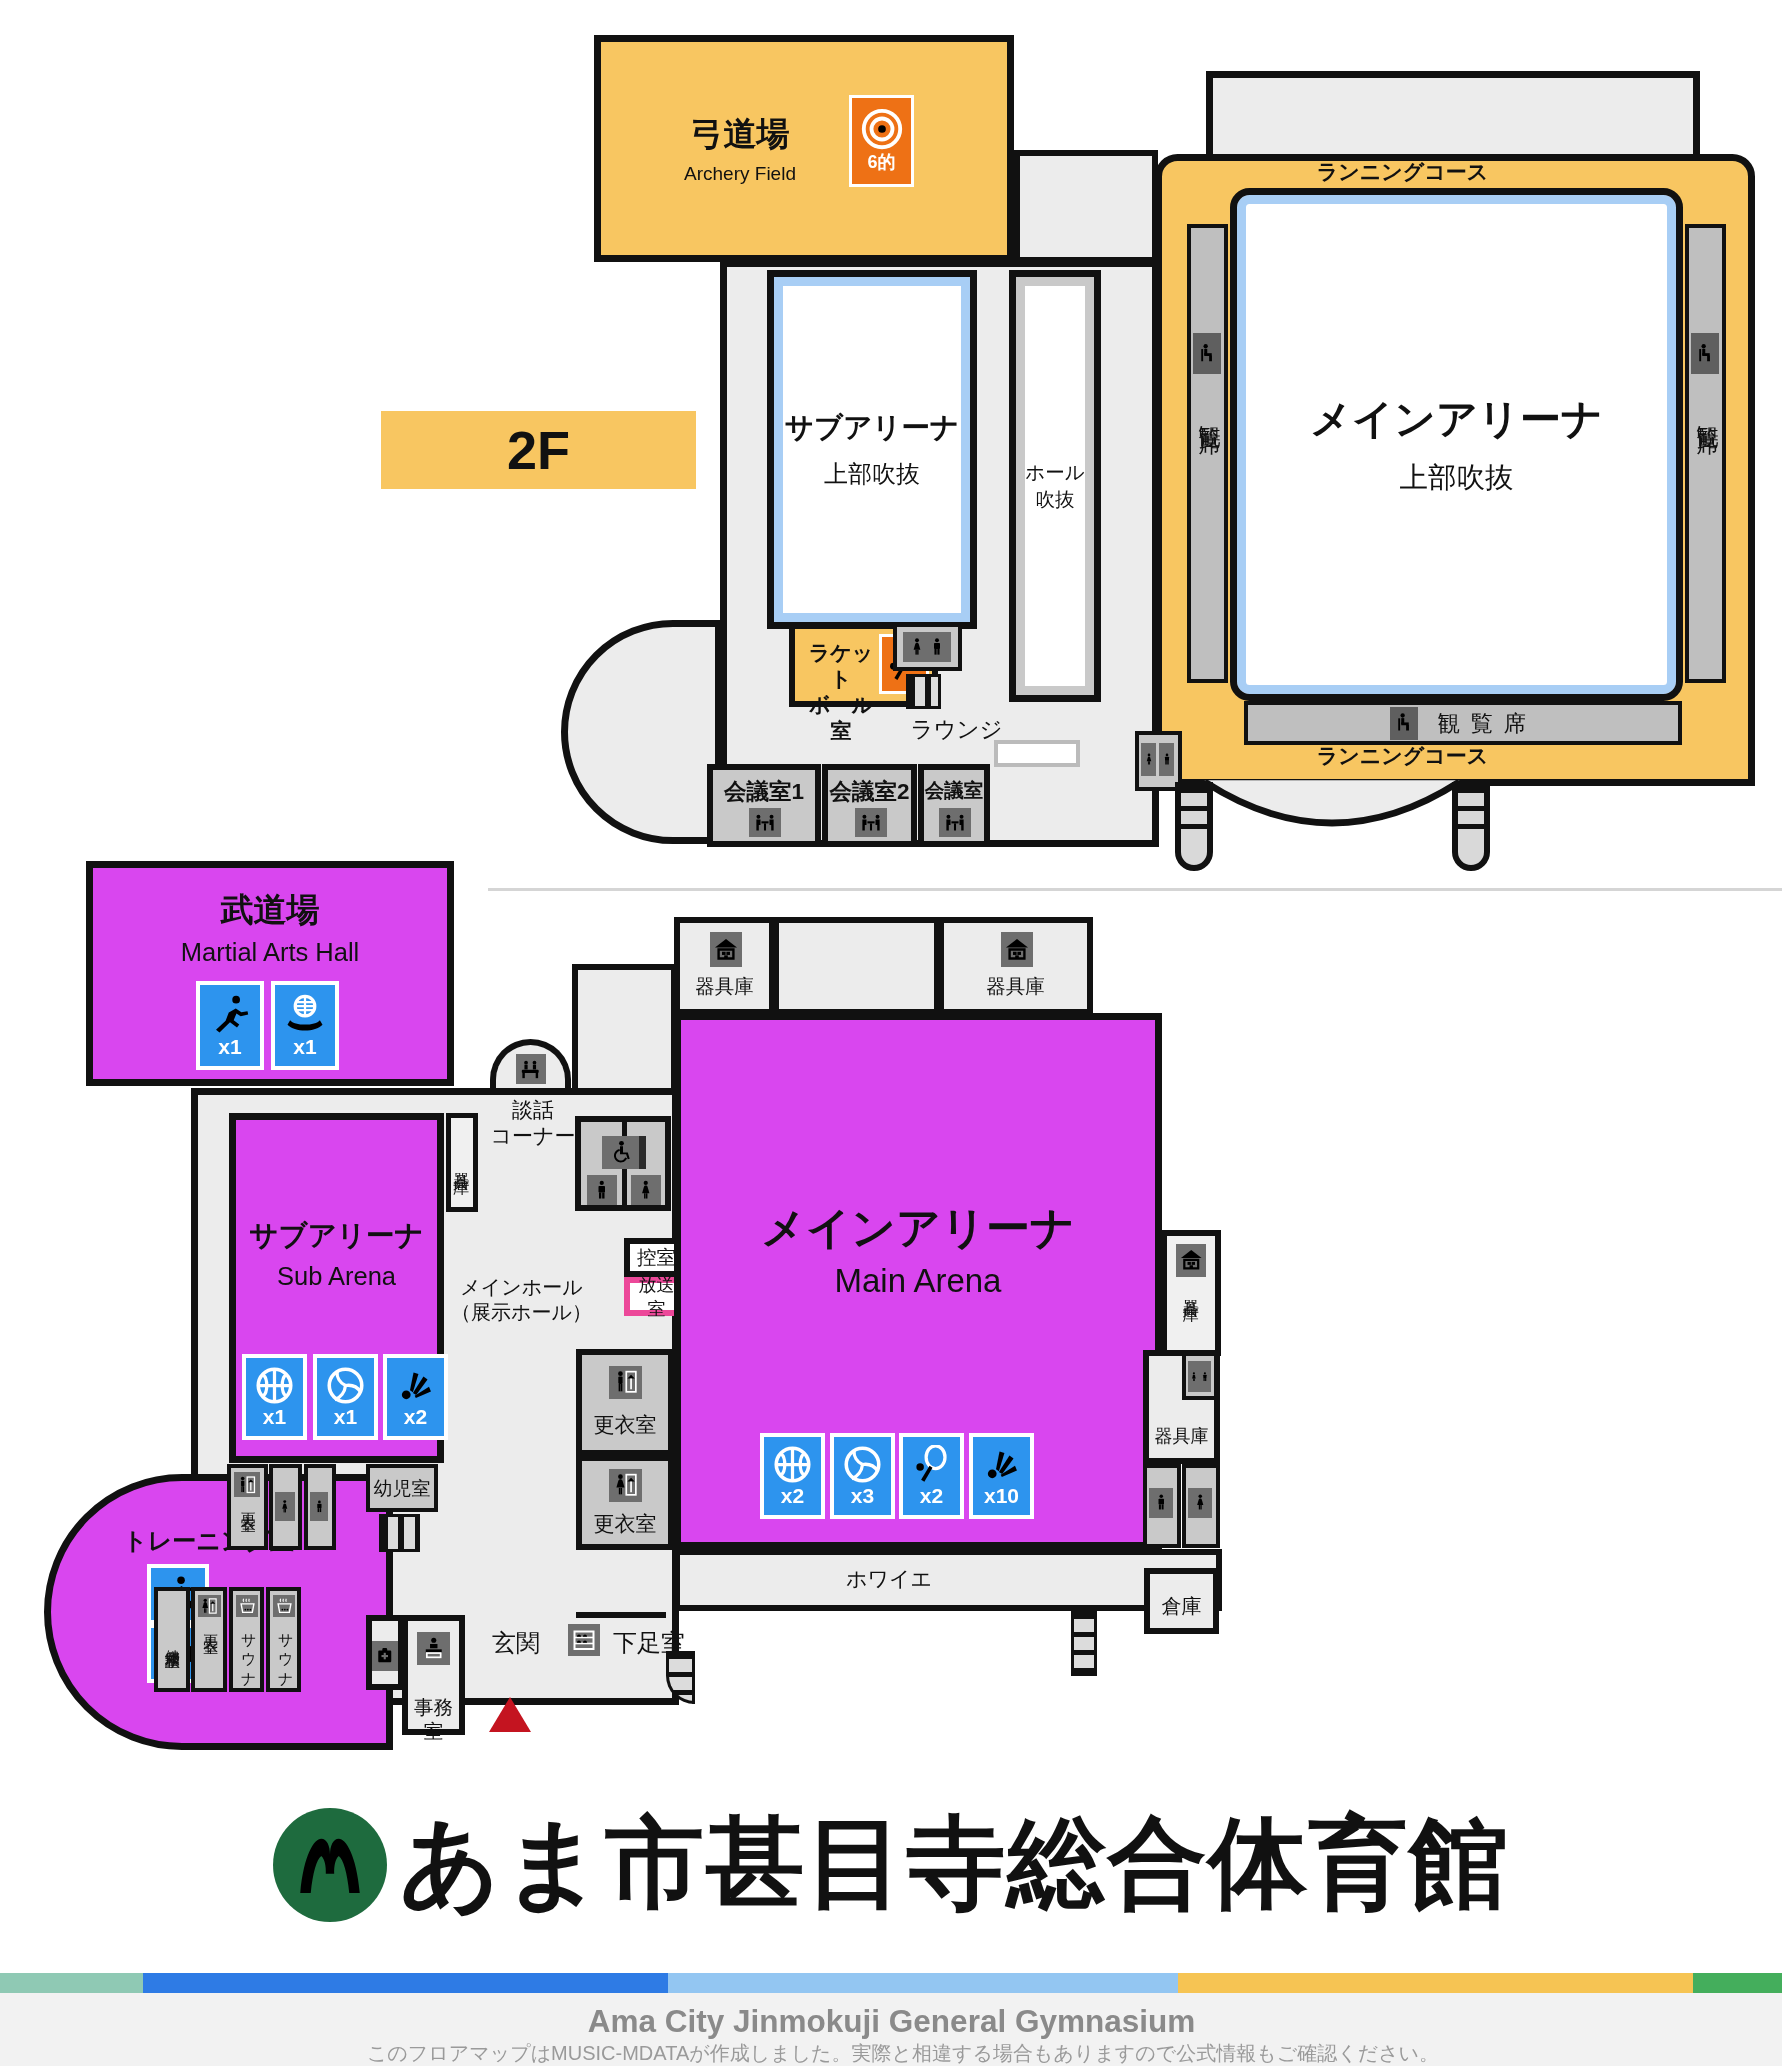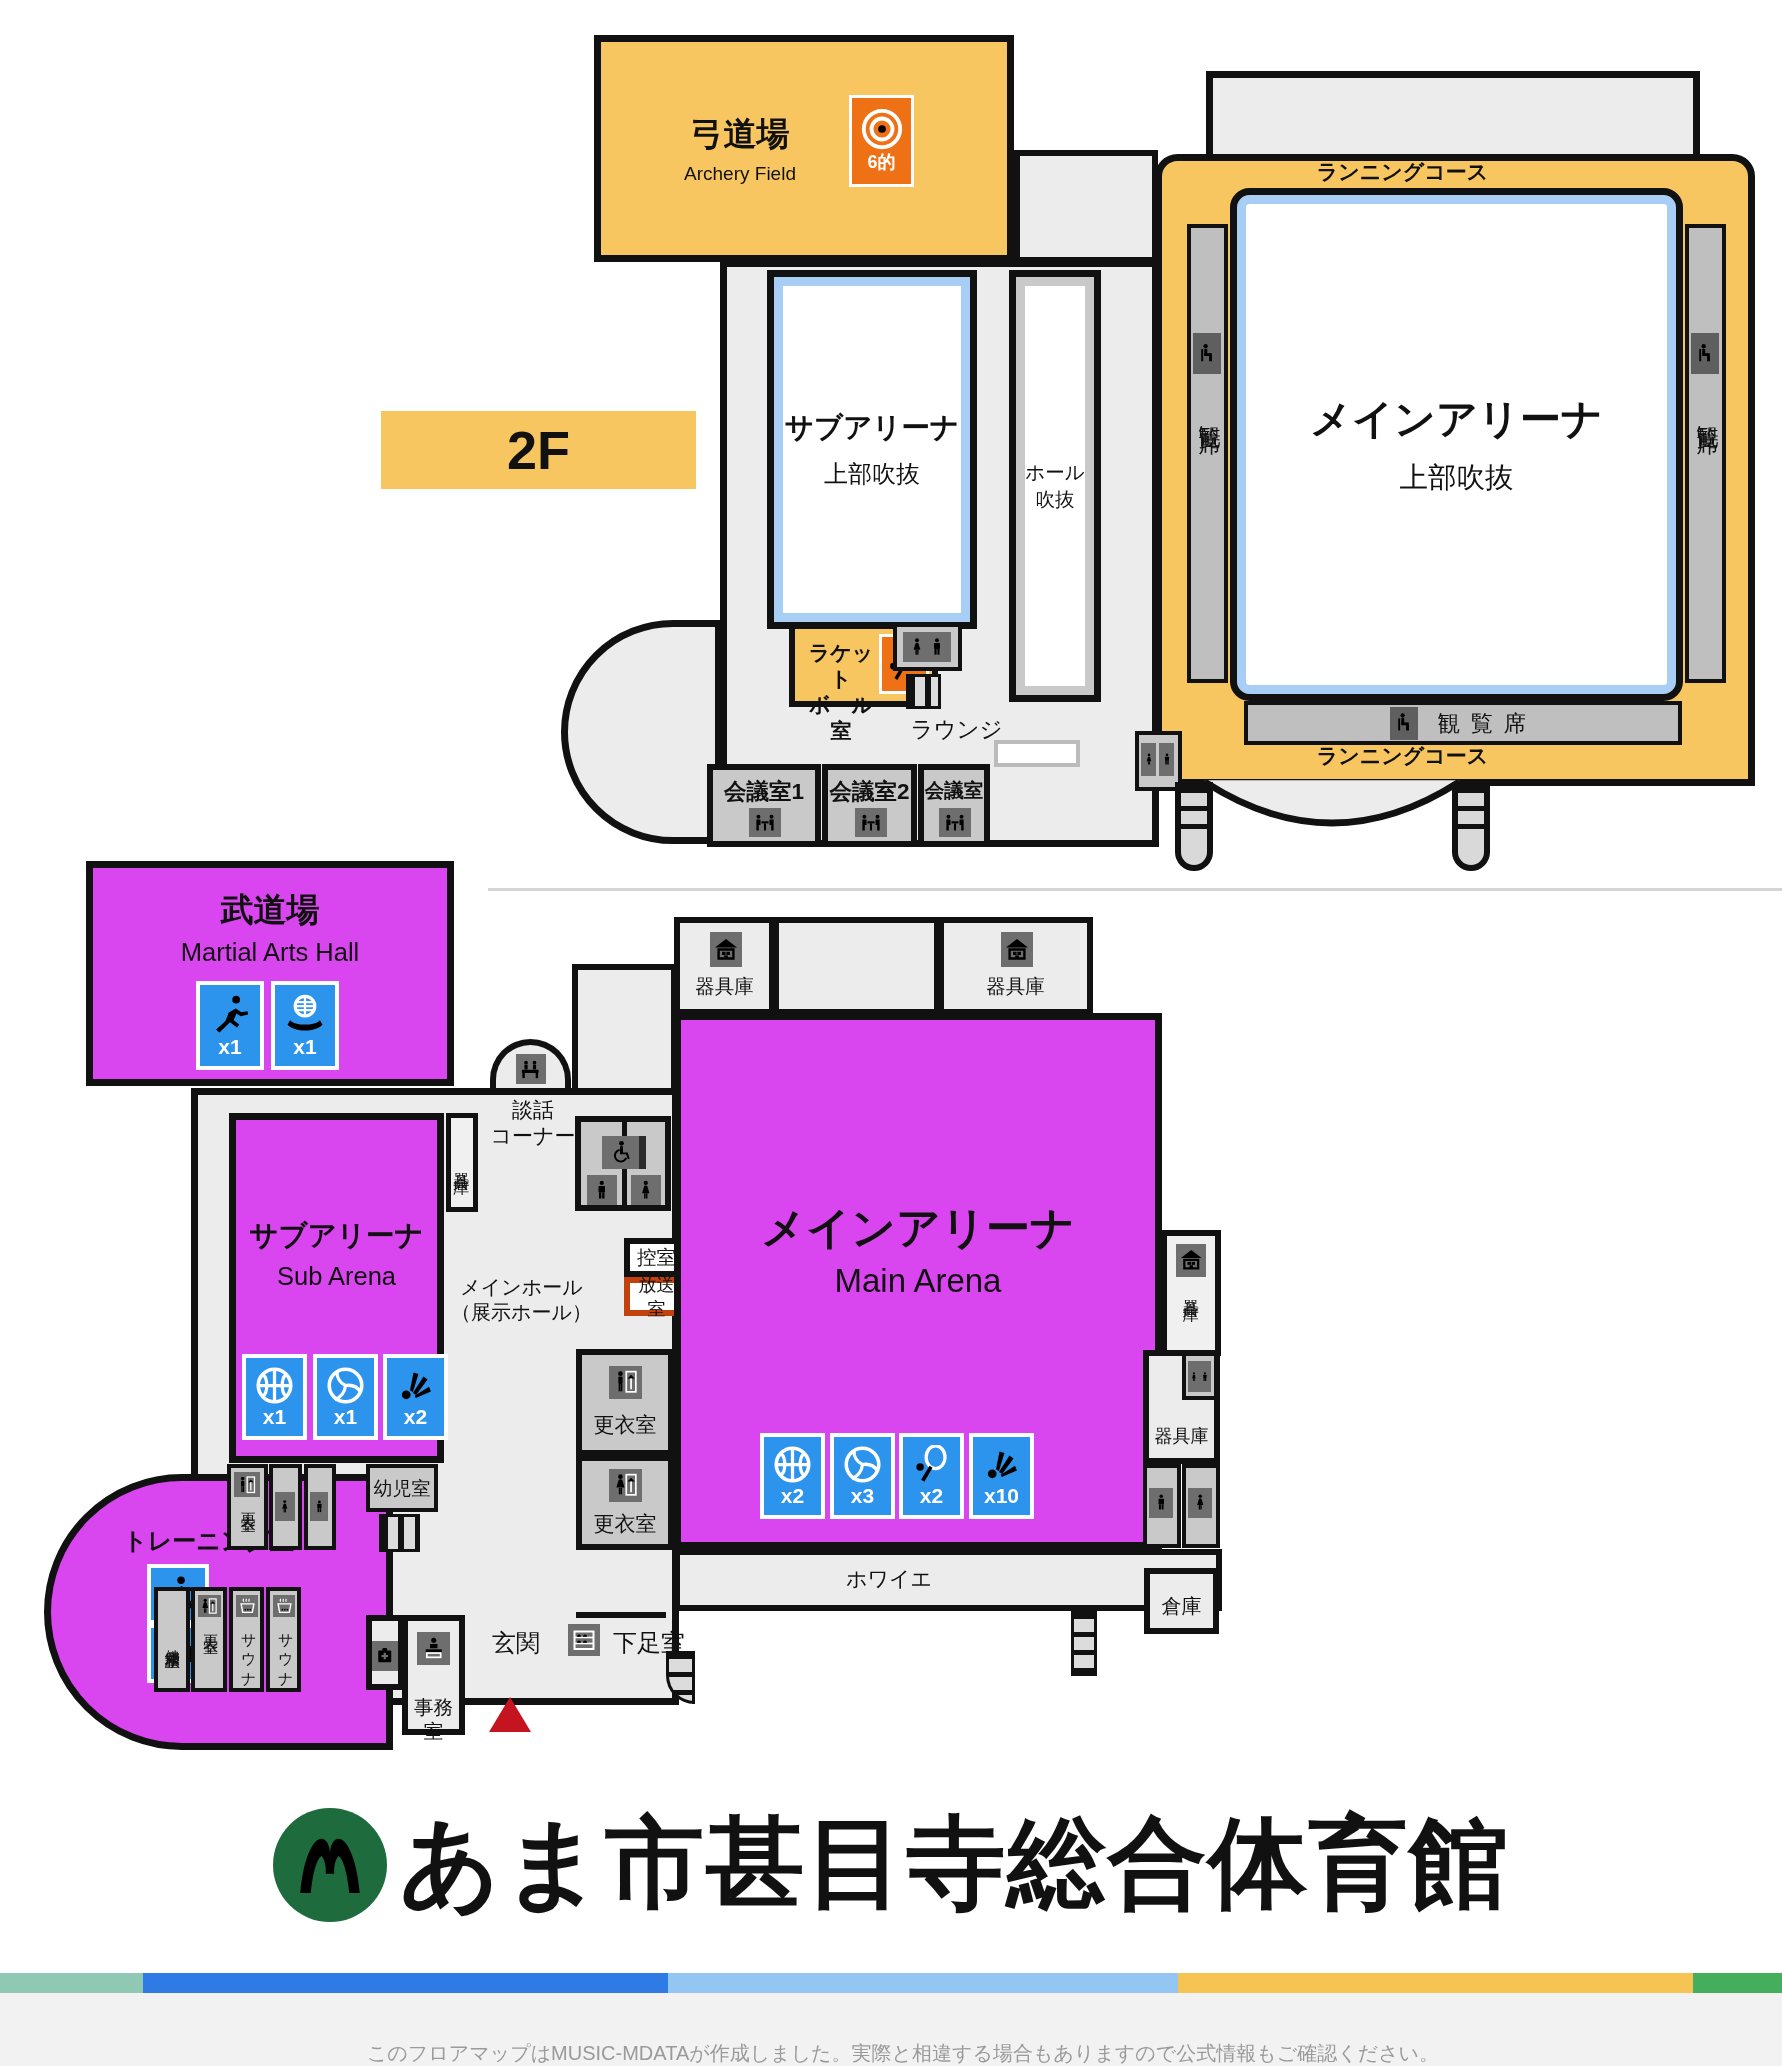--- a/index.html
+++ b/index.html
@@ -391,21 +391,21 @@
     <div class="plate" style="left:50px;top:53px;width:30px;height:30px;">
         <svg class="ic" width="19.5" height="24" viewBox="0 0 26 32">
           <use href="#sym-female"></use>
         </svg>
       </div>
   </div>
 
   <div class="abs wht ctr" style="left:624px;top:1238px;width:65px;height:39px;border:6px solid #111;">
     <span style="font-size:19.5px;">控室</span>
   </div>
-  <div class="abs wht ctr" style="left:624px;top:1277px;width:65px;height:39px;border:6px solid #c2410c;">
+  <div class="abs wht ctr" style="left:624px;top:1277px;width:65px;height:39px;border:6px solid #ec4899;">
     <span style="font-size:18px;">放送室</span>
   </div>
 
   <div class="room gry b8" style="left:674px;top:917px;width:101px;height:98px;">
     <div class="plate" style="left:30px;top:9px;width:31.5px;height:35px;">
         <svg class="ic" width="24" height="25.5" viewBox="0 0 32 34">
           <use href="#sym-house"></use>
         </svg>
       </div>
     <div class="lbl" style="left:0;right:0;top:51px;font-size:19.5px;">器具庫</div>
@@ -616,17 +616,18 @@
 
   <div class="abs" style="left:0;top:1973px;width:1783px;height:19.5px;">
     <div class="abs" style="left:0;top:0;width:143px;height:19.5px;background:#8FC9B4;"></div>
     <div class="abs" style="left:143px;top:0;width:525px;height:19.5px;background:#2E7BE5;"></div>
     <div class="abs" style="left:668px;top:0;width:510px;height:19.5px;background:#93C6F2;"></div>
     <div class="abs" style="left:1178px;top:0;width:515px;height:19.5px;background:#F6C453;"></div>
     <div class="abs" style="left:1693px;top:0;width:90px;height:19.5px;background:#44AE5C;"></div>
   </div>
 
   <div class="abs" style="left:0;top:1993px;width:1783px;height:74px;background:#F2F2F2;">
+    <div class="lbl bold" style="left:0;right:0;top:9px;font-size:31.5px;color:#8A8A8A;">Ama City Jinmokuji General Gymnasium</div>
     <div class="lbl" style="left:0;right:0;top:48px;font-size:20px;color:#9A9A9A;margin-left:23px;">このフロアマップはMUSIC-MDATAが作成しました。実際と相違する場合もありますので公式情報もご確認ください。</div>
   </div>
 
 </div>
 
 
 </body></html>

